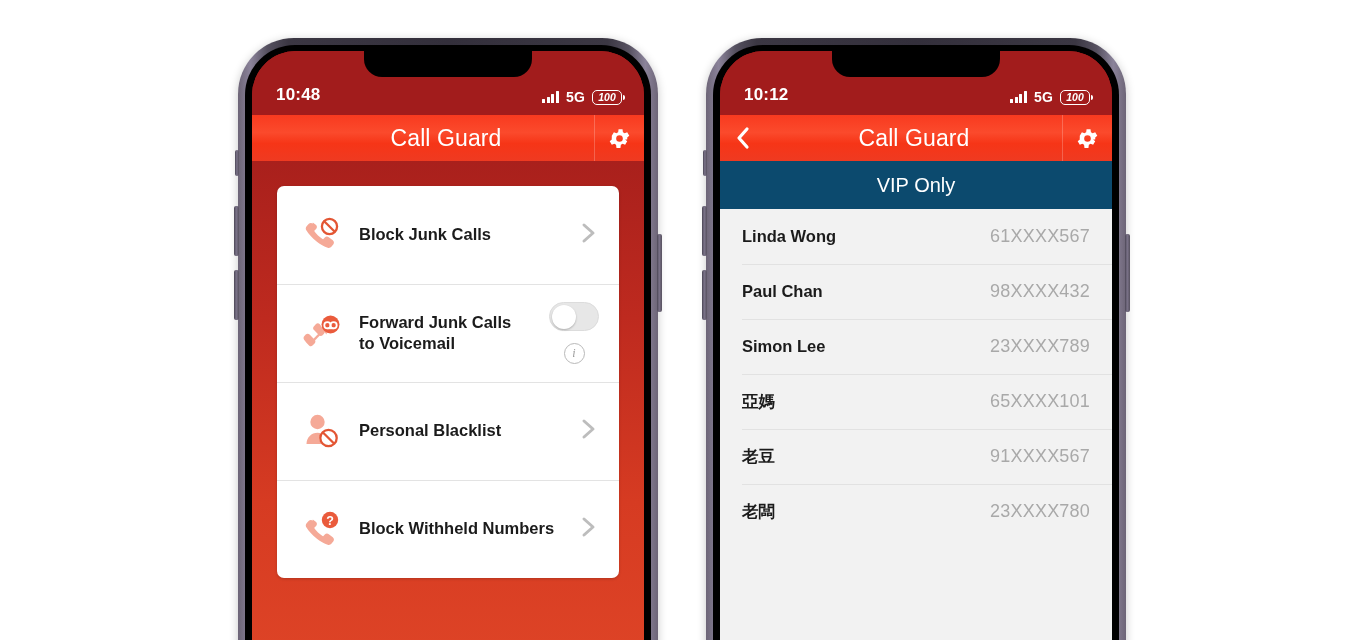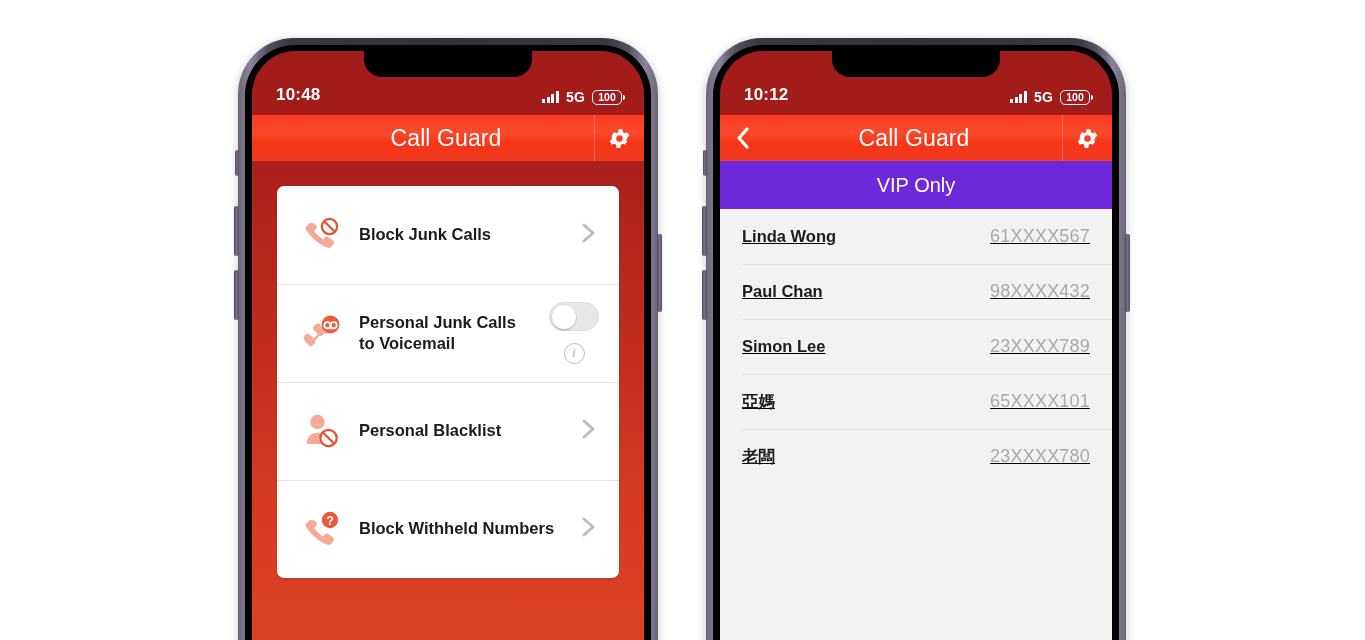--- a/index.html
+++ b/index.html
@@ -109,20 +109,21 @@
   .battery {
     position: relative;
     border: 1.8px solid #fff;
     border-radius: 5px;
     padding: 0 3px;
     height: 15px;
     display: flex;
     align-items: center;
     justify-content: center;
     min-width: 30px;
+    font-style: italic;
   }
   .battery span { font-size: 10.5px; font-weight: bold; line-height: 1; }
   .battery::after {
     content: "";
     position: absolute;
     right: -4px; top: 4px;
     width: 2.5px; height: 5px;
     background: #fff;
     border-radius: 0 2px 2px 0;
   }
@@ -242,40 +243,39 @@
     font-style: italic;
     font-family: "Liberation Serif", serif;
     display: flex;
     align-items: center;
     justify-content: center;
   }
 
   
   .subbar {
     height: 48px;
-    background: #6d28d9;
+    background: #0c4a6e;
     display: flex;
     align-items: center;
     justify-content: center;
     color: #fff;
     font-size: 20px;
   }
   .contact-list {
     height: calc(100% - 158px);
     background: #f2f2f2;
     overflow: hidden;
   }
   .contact {
     height: 55px;
     display: flex;
     align-items: center;
     justify-content: space-between;
     padding: 0 22px 0 22px;
     position: relative;
-    text-decoration: underline;
   }
   .contact + .contact::before {
     content: "";
     position: absolute;
     top: 0; left: 22px; right: 0;
     height: 1px;
     background: #e2e2e2;
   }
   .contact-name {
     font-size: 16.5px;
@@ -356,21 +356,21 @@
                 </g>
                 <path d="M9.5 31.5 L23 17.5" stroke="#f5a997" stroke-width="2.4" fill="none"></path>
                 <path fill="#f5a997" d="M18.5 15.4 h7.2 v7.2 l-2.6-2.6 -2-2z"></path>
                 <circle cx="29.5" cy="12.5" r="9" fill="#ea5b3c"></circle>
                 <circle cx="26.4" cy="13.2" r="3.1" fill="none" stroke="#ffffff" stroke-width="1.8"></circle>
                 <circle cx="32.6" cy="13.2" r="3.1" fill="none" stroke="#ffffff" stroke-width="1.8"></circle>
                 <line x1="26.4" y1="16.3" x2="32.6" y2="16.3" stroke="#ffffff" stroke-width="1.8"></line>
               </svg>
             </div>
             <div class="row-label">
-              <div>Personal Junk Calls</div>
+              <div>Forward Junk Calls</div>
               <div>to Voicemail</div>
             </div>
             <div class="right-stack">
               <div class="toggle"></div>
               <div class="info-dot">i</div>
             </div>
           </div>
 
           <div class="row">
             <div class="row-icon">
@@ -468,19 +468,23 @@
         </div>
         <div class="contact">
           <span class="contact-name">Simon Lee</span>
           <span class="contact-num">23XXXX789</span>
         </div>
         <div class="contact">
           <span class="contact-name">亞媽</span>
           <span class="contact-num">65XXXX101</span>
         </div>
         <div class="contact">
+          <span class="contact-name">老豆</span>
+          <span class="contact-num">91XXXX567</span>
+        </div>
+        <div class="contact">
           <span class="contact-name">老闆</span>
           <span class="contact-num">23XXXX780</span>
         </div>
       </div>
     </div>
   </div>
 </div>
 
 </body></html>

